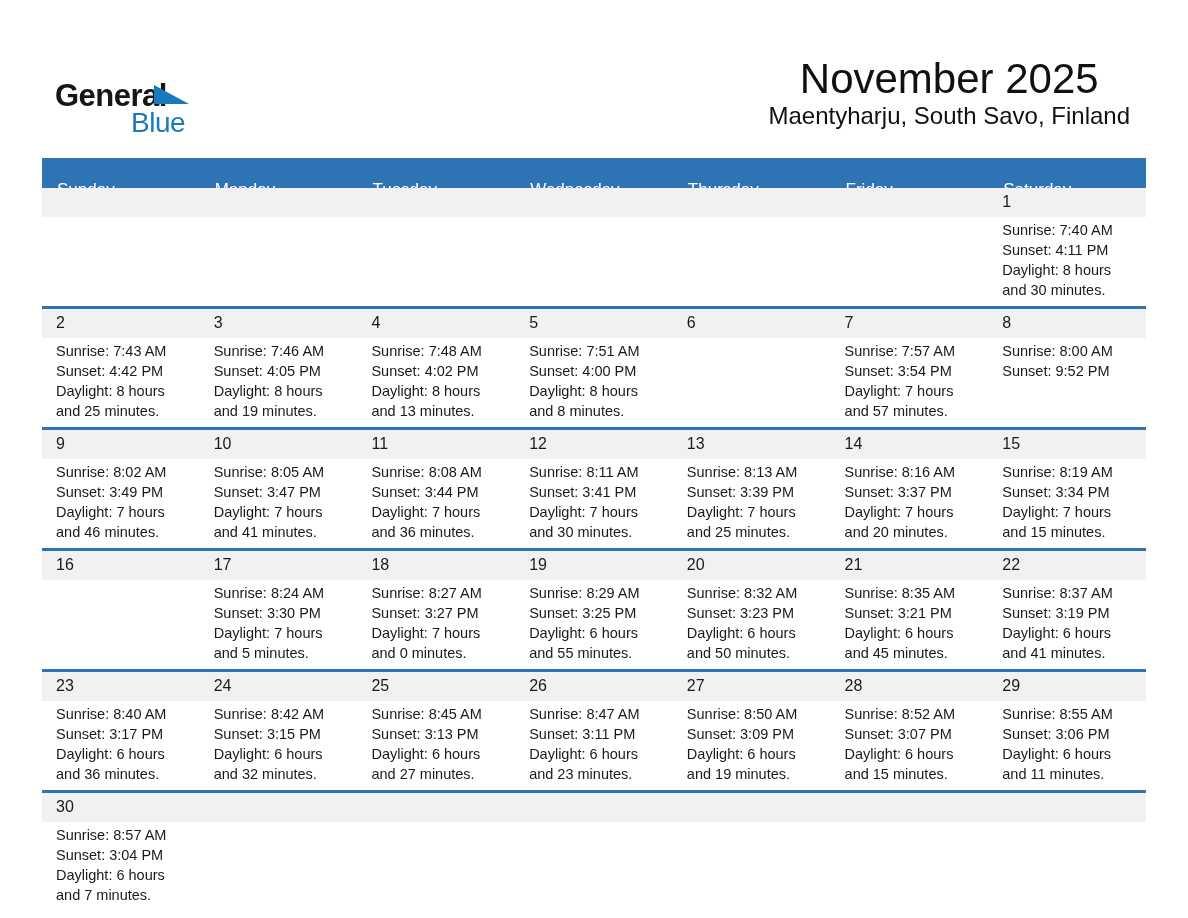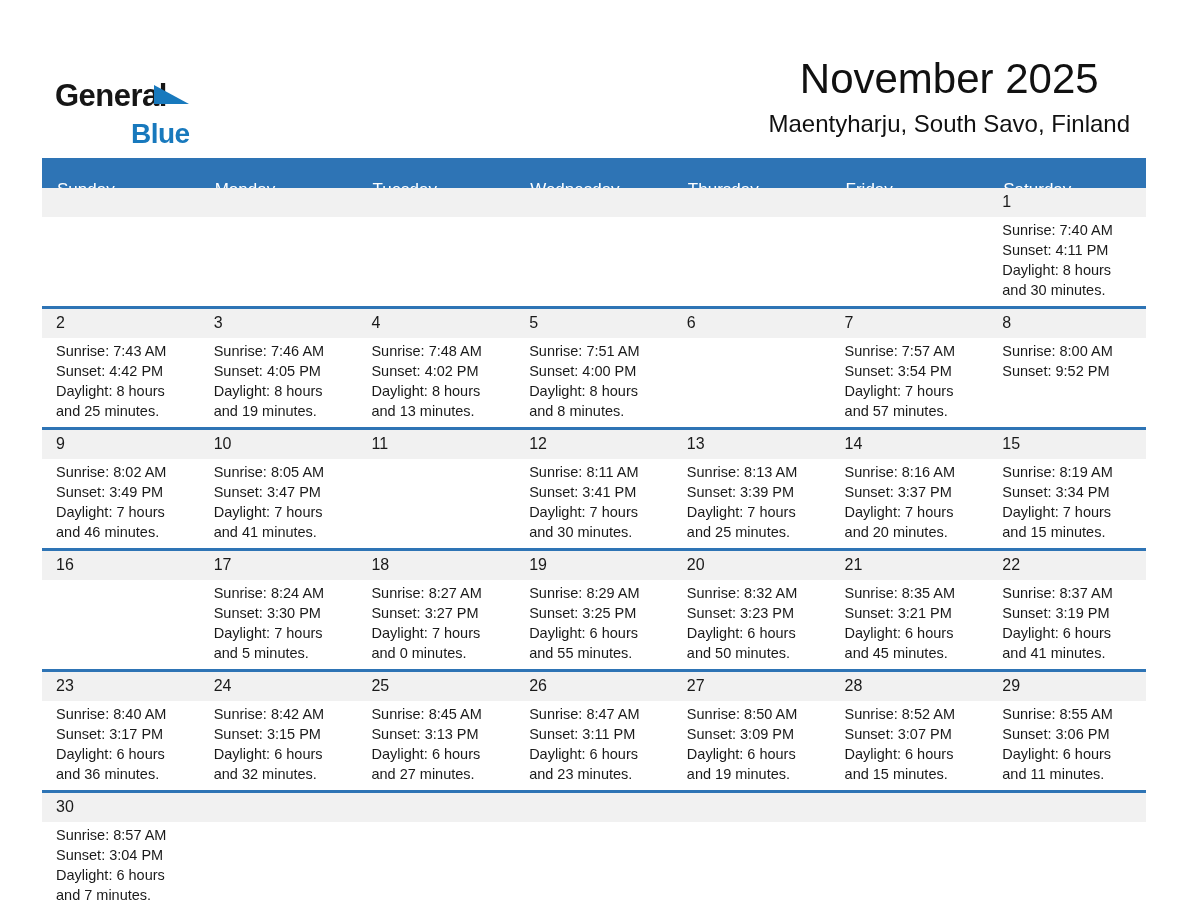--- a/index.html
+++ b/index.html
@@ -5,25 +5,25 @@
   html,body{margin:0;padding:0;background:#fff;}
   .page{
     position:relative;width:1188px;height:918px;background:#ffffff;
     font-family:"Liberation Sans",sans-serif;overflow:hidden;
   }
   
   .logo{position:absolute;left:50px;top:75px;width:230px;height:70px;}
   .logo-general{position:absolute;left:5px;top:3px;font-size:31px;color:#161616;letter-spacing:-0.5px;font-weight:600;}
   .logo-tri{position:absolute;left:104px;top:10px;width:35px;height:19px;background:var(--logo-blue);
     clip-path:polygon(0 0,100% 100%,0 100%);}
-  .logo-blue{position:absolute;left:81px;top:43px;font-size:28px;color:var(--logo-blue);font-weight:700;letter-spacing:-0.5px;}
+  .logo-blue{position:absolute;left:81px;top:32px;font-size:28px;color:var(--logo-blue);font-weight:400;letter-spacing:-0.5px;}
   
   .title-block{position:absolute;right:58px;top:55px;text-align:center;}
   .title{font-size:42px;color:#111;font-weight:400;line-height:1.12;}
-  .subtitle{font-size:24px;color:#111;font-weight:400;margin-top:8px;}
+  .subtitle{font-size:24px;color:#111;font-weight:400;margin-top:0;}
   
   .calendar{position:absolute;left:42px;top:158px;width:1104px;}
   .weekday-row{display:grid;grid-template-columns:repeat(7,1fr);background:var(--header-blue);height:30px;align-items:center;}
   .weekday{color:#ffffff;font-size:17px;padding-left:15px;overflow:hidden;white-space:nowrap;margin-top:32px;}
   .week{display:grid;grid-template-columns:repeat(7,1fr);border-top:3px solid var(--divider-blue);}
   .week:first-child{border-top:none;}
   .num{
     height:29px;background:var(--strip-gray);font-size:16px;color:var(--text-dark);
     padding:4px 0 0 14px;box-sizing:border-box;line-height:1.2;
   }
@@ -158,20 +158,25 @@
           <div class="cell">
             <div class="num">10</div>
             <div class="details">
               <div class="line"><span>Sunrise:</span> <span>8:05 AM</span></div>
               <div class="line"><span>Sunset:</span> <span>3:47 PM</span></div>
               <div class="line"><span>Daylight:</span> <span>7 hours and 41 minutes.</span></div>
             </div>
           </div>
           <div class="cell">
             <div class="num">11</div>
+            <div class="details">
+              <div class="line"><span>Sunrise:</span> <span>8:08 AM</span></div>
+              <div class="line"><span>Sunset:</span> <span>3:44 PM</span></div>
+              <div class="line"><span>Daylight:</span> <span>7 hours and 36 minutes.</span></div>
+            </div>
           </div>
           <div class="cell">
             <div class="num">12</div>
             <div class="details">
               <div class="line"><span>Sunrise:</span> <span>8:11 AM</span></div>
               <div class="line"><span>Sunset:</span> <span>3:41 PM</span></div>
               <div class="line"><span>Daylight:</span> <span>7 hours and 30 minutes.</span></div>
             </div>
           </div>
           <div class="cell">

